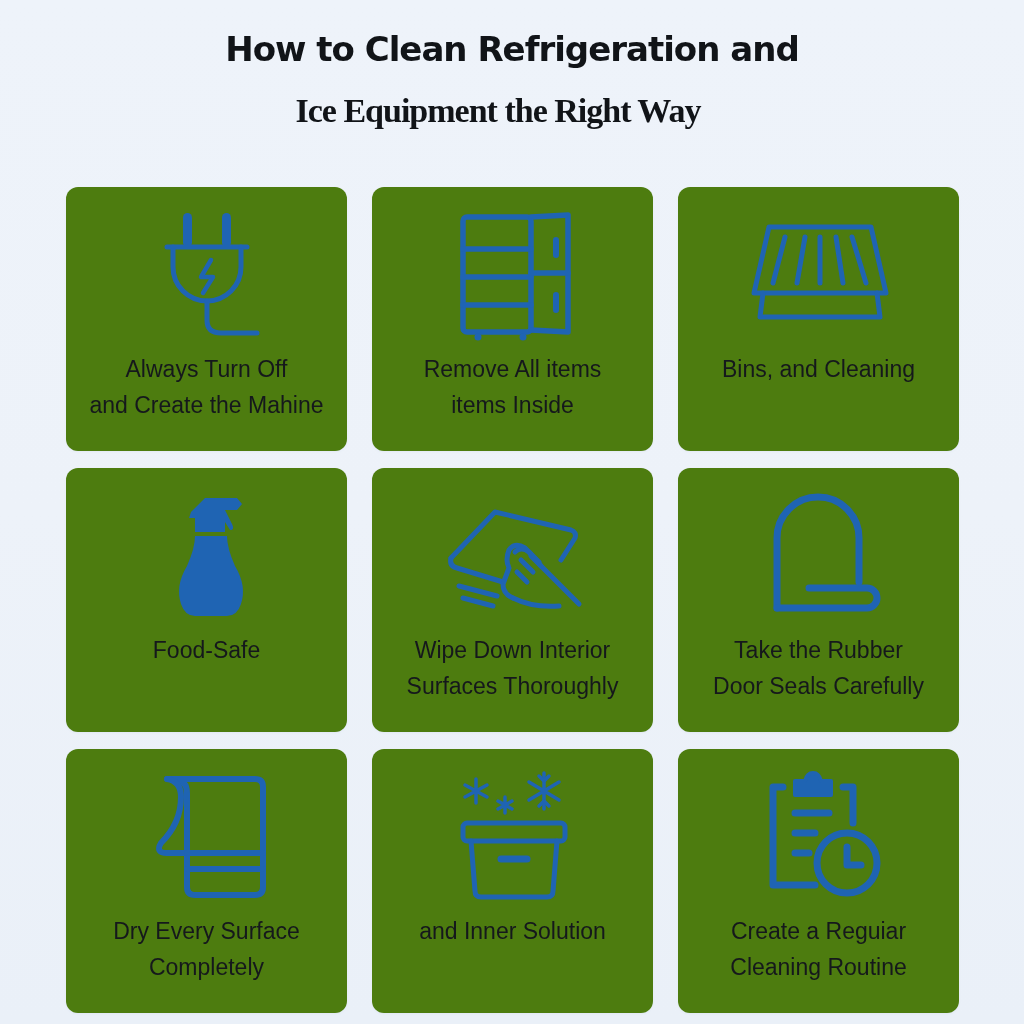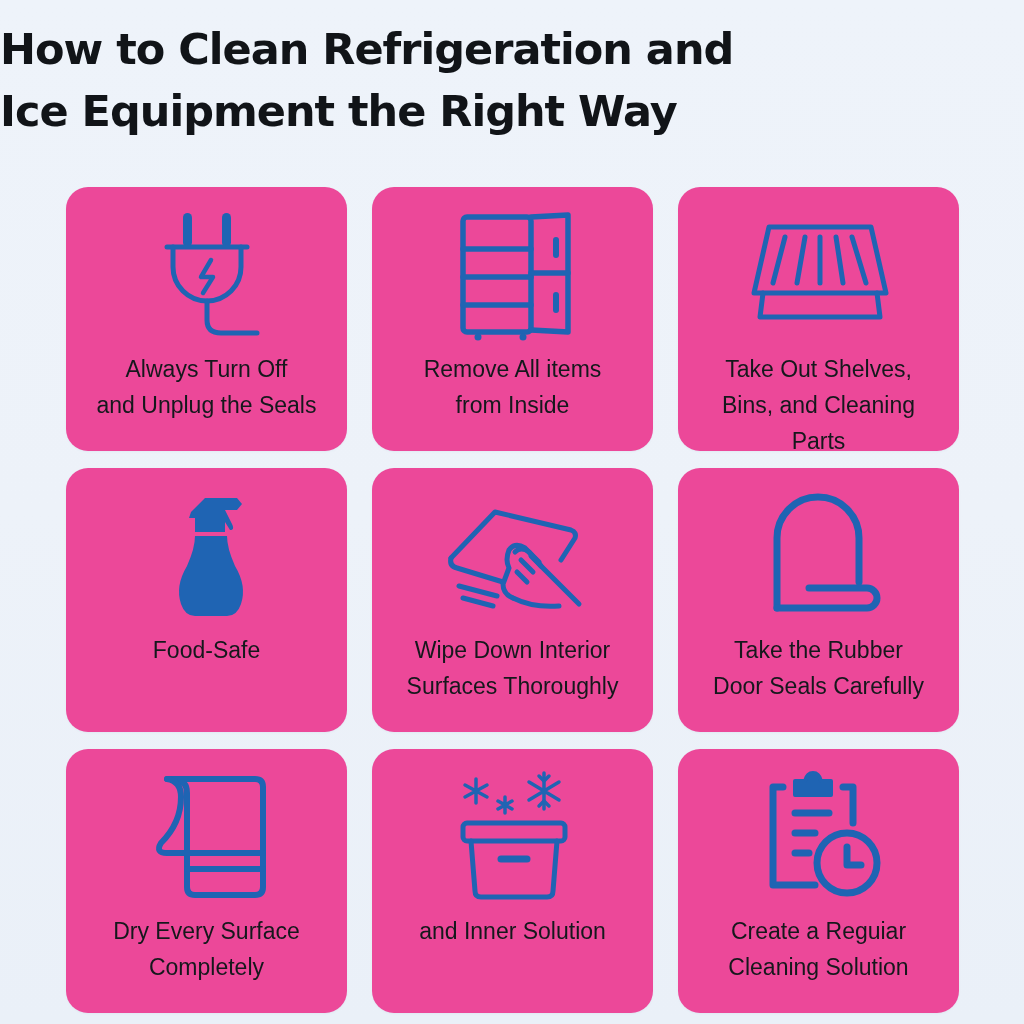--- a/index.html
+++ b/index.html
@@ -12,45 +12,47 @@
       overflow: hidden;
       background: linear-gradient(180deg, #eef3fa 0%, #edf2f9 50%, #eaf0f8 100%);
       font-family: "Liberation Sans", "DejaVu Sans", sans-serif;
       position: relative;
     }
     .title {
       position: absolute;
       left: 0;
       top: 18px;
       width: 1024px;
+      text-align: center;
       font-family: "DejaVu Sans", "Liberation Sans", sans-serif;
       font-weight: bold;
-      font-size: 43px;
+      font-size: 34px;
       line-height: 62px;
       color: #111418;
       letter-spacing: -1px;
     }
     .title .line2 {
       display: block;
       padding-right: 28px;
+      font-family: Liberation Serif, serif;
     }
     .grid {
       position: absolute;
       left: 66px;
       top: 187px;
       width: 894px;
       display: grid;
       grid-template-columns: 281px 281px 281px;
       grid-template-rows: 264px 264px 264px;
       column-gap: 25px;
       row-gap: 17px;
     }
     .card {
-      background: #ec4899;
-      border-radius: 22px;
+      background: #4d7c0f;
+      border-radius: 12px;
       position: relative;
       box-shadow: 0 1px 2px rgba(120,150,190,0.08);
     }
     .card .icon {
       position: absolute;
       left: 50%;
       top: 18px;
       width: 140px;
       height: 140px;
       transform: translateX(-50%);
@@ -91,54 +93,52 @@
         <rect x="46" y="8" width="9" height="34" rx="4.5" fill="#1f64b3" stroke="none"></rect>
         <rect x="85" y="8" width="9" height="34" rx="4.5" fill="#1f64b3" stroke="none"></rect>
         <path d="M30 42 H110"></path>
         <path d="M36 42 V62 A34 34 0 0 0 104 62 V42"></path>
         <path d="M74 55 L64 72 H76 L66 88" stroke-width="4.5" fill="none"></path>
         <path d="M70 96 V115 Q70 128 84 128 H120"></path>
       </svg>
     </div>
     <div class="label">
       <span>Always Turn Off</span>
-      <span>and Unplug the Seals</span>
+      <span>and Create the Mahine</span>
     </div>
   </div>
 
   <div class="card">
     <div class="icon">
       <svg viewBox="0 0 140 140" fill="none" stroke="#1f64b3" stroke-width="5.5" stroke-linecap="round" stroke-linejoin="round">
         <rect x="20" y="12" width="68" height="115" rx="4"></rect>
         <path d="M20 44 H88 M20 72 H88 M20 100 H88"></path>
         <path d="M88 12 L125 10 V127 L88 125"></path>
         <path d="M88 68 H125"></path>
         <path d="M113 35 V50 M113 90 V105" stroke-width="6"></path>
         <circle cx="35" cy="132" r="3.5" fill="#1f64b3" stroke="none"></circle>
         <circle cx="80" cy="132" r="3.5" fill="#1f64b3" stroke="none"></circle>
       </svg>
     </div>
     <div class="label">
       <span>Remove All items</span>
-      <span>from Inside</span>
+      <span>items Inside</span>
     </div>
   </div>
 
   <div class="card">
     <div class="icon">
       <svg viewBox="0 0 140 140" fill="none" stroke="#1f64b3" stroke-width="5" stroke-linecap="round" stroke-linejoin="round">
         <path d="M20 22 H122 L137 88 H5 Z"></path>
         <path d="M36 32 L24 78 M56 32 L48 78 M71 32 V78 M87 32 L94 78 M103 32 L117 78"></path>
         <path d="M14 88 L11 112 H131 L128 88"></path>
       </svg>
     </div>
     <div class="label">
-      <span>Take Out Shelves,</span>
       <span>Bins, and Cleaning</span>
-      <span>Parts</span>
     </div>
   </div>
 
   <div class="card">
     <div class="icon">
       <svg viewBox="0 0 140 140">
         <path fill="#1f64b3" d="M54 26 L68 12 H100 L105 18 L100 24 H88 L95 38 Q98 44 93 44 L88 36 V46 H58 V32 H52 Z"></path>
         <path fill="#1f64b3" d="M58 50 H90 Q90 62 98 80 Q110 100 104 118 Q100 130 90 130 H58 Q48 130 44 118 Q38 100 50 80 Q58 62 58 50 Z"></path>
       </svg>
     </div>
@@ -218,17 +218,17 @@
         <path d="M34 20 H24 V118 H66"></path>
         <path d="M94 20 H104 V56"></path>
         <path d="M46 14 H56 Q58 6 64 6 Q70 6 72 14 H82 V28 H46 Z" fill="#1f64b3" stroke-width="4"></path>
         <path d="M46 46 H80 M46 66 H66 M46 86 H60"></path>
         <circle cx="98" cy="96" r="30"></circle>
         <path d="M98 80 V98 H112"></path>
       </svg>
     </div>
     <div class="label">
       <span>Create a Reguiar</span>
-      <span>Cleaning Solution</span>
+      <span>Cleaning Routine</span>
     </div>
   </div>
 
 </div>
 
 </body></html>

